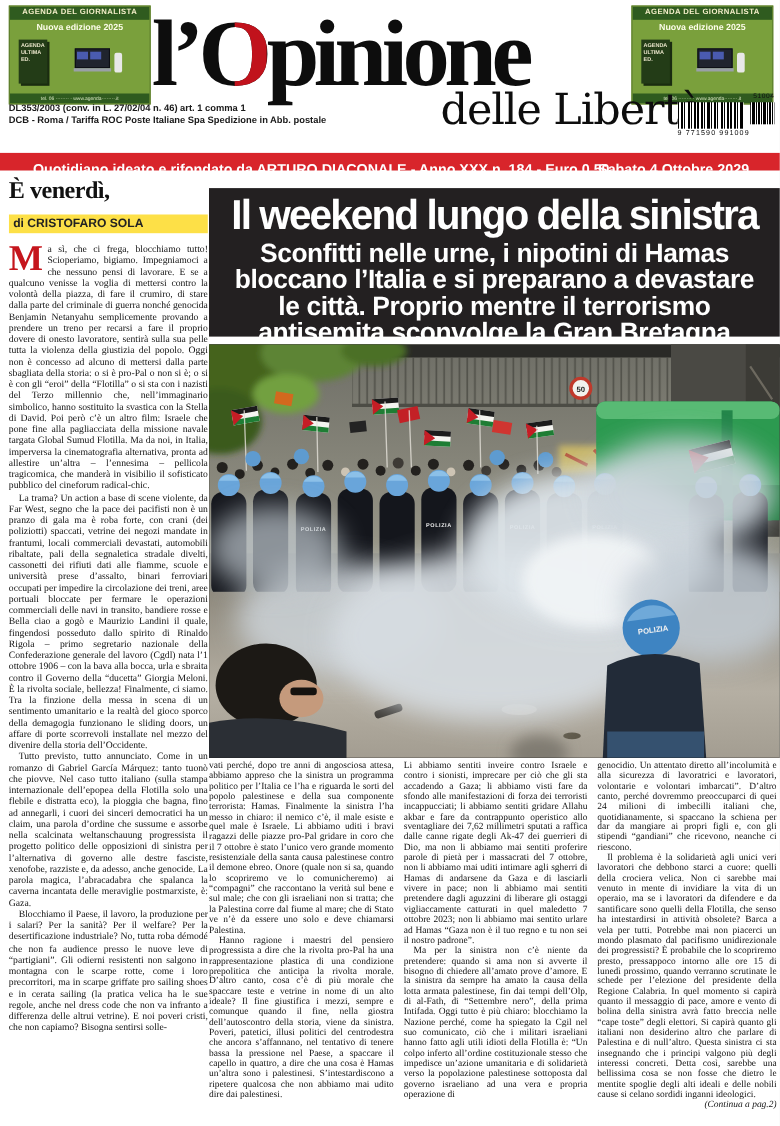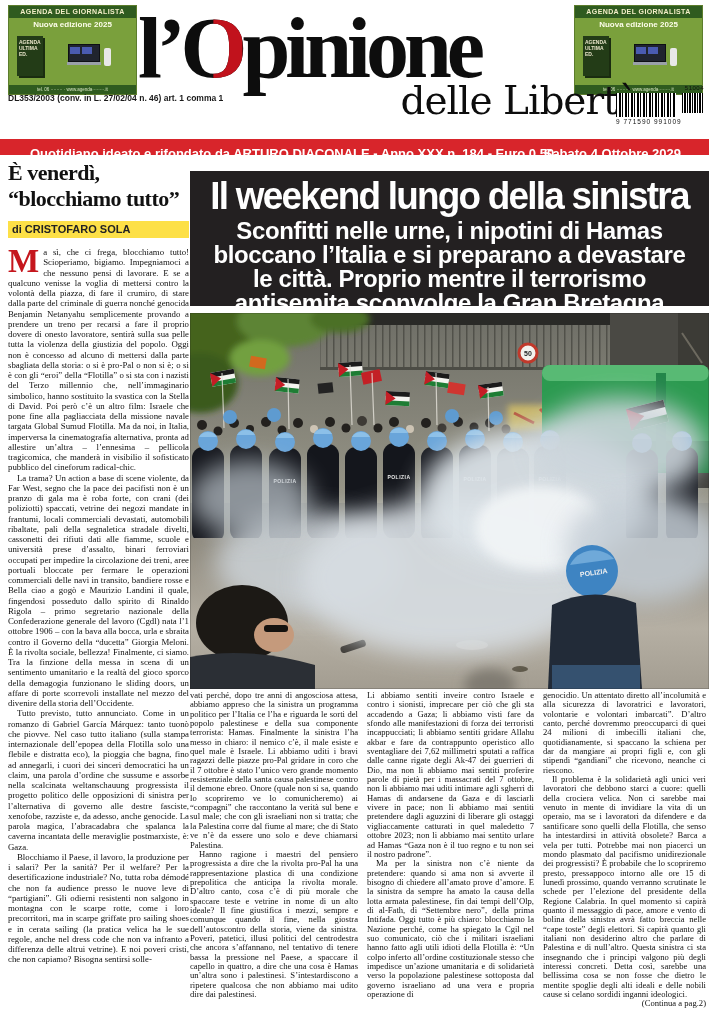--- a/index.html
+++ b/index.html
@@ -62,21 +62,21 @@
   
   .photo{position:absolute;left:190px;top:313px;width:519px;height:376px;overflow:hidden;background:#8a897f;}
   
   .bcol{position:absolute;top:691px;height:331px;overflow:hidden;}
   .bcol .btxt2{font-size:8.6px;line-height:9.35px;text-align:justify;}
   .btxt2 p{margin:0;text-indent:9px;}
   .btxt2 p.flush{text-indent:0;}
   #col2{left:190px;width:168px;}
   #col3{left:367px;width:167px;}
   #col4{left:543px;width:163px;}
-  .continua{text-align:right;text-indent:0 !important;}
+  .continua{text-align:right;font-style:italic;text-indent:0 !important;}
 </style>
 </head>
 <body>
 
 <div id="page">
 
   <div class="adbox" style="left:8px;top:5px;">
     <div class="adhead">AGENDA DEL GIORNALISTA</div>
     <div class="adsub">Nuova edizione 2025</div>
     <div class="adbook">
@@ -110,36 +110,37 @@
     <div class="adfoot">tel. 06 ········ · www.agenda········.it</div>
   </div>
 
   <div class="logo">
     <div class="logo-main"><span>l’</span><span class="bigO"><span class="oBlack">O</span><span class="oRed">O</span></span><span>pinione</span></div>
     <div class="logo-sub">delle Libertà</div>
   </div>
 
   <div class="legal">
     <div>DL353/2003 (conv. in L. 27/02/04 n. 46) art. 1 comma 1</div>
+    <div>DCB - Roma / Tariffa ROC Poste Italiane Spa Spedizione in Abb. postale</div>
   </div>
 
   <div class="barcode">
     <div class="bc-addon-num">51004</div>
     <div class="bc-main"></div>
     <div class="bc-addon"></div>
     <div class="bc-num">9 771590 991009</div>
   </div>
 
   <div class="banner">
     <div class="bleft"><span>Quotidiano ideato e rifondato da </span><span>ARTURO DIACONALE</span><span> - Anno XXX n. 184 - Euro 0,50</span></div>
     <div class="bright">Sabato 4 Ottobre 2029</div>
   </div>
 
   <div class="leadcol">
-    <h2 class="lead-title"><span>È venerdì,</span><br><span>“blocchiamo tutto”</span></h2>
+    <h2 class="lead-title"><span>È venerdì,</span><br></h2>
     <div class="byline">di CRISTOFARO SOLA</div>
     <div class="btxt">
       <p class="flush"><span class="dropcap">M</span><span>a sì, che ci frega, blocchiamo tutto! Scioperiamo, bigiamo. Impegniamoci a che nessuno pensi di lavorare. E se a qualcuno venisse la voglia di mettersi contro la volontà della piazza, di fare il crumiro, di stare dalla parte del criminale di guerra nonché genocida Benjamin Netanyahu semplicemente provando a prendere un treno per recarsi a fare il proprio dovere di onesto lavoratore, sentirà sulla sua pelle tutta la violenza della giustizia del popolo. Oggi non è concesso ad alcuno di mettersi dalla parte sbagliata della storia: o si è pro-Pal o non si è; o si è con gli “eroi” della “Flotilla” o si sta con i nazisti del Terzo millennio che, nell’immaginario simbolico, hanno sostituito la svastica con la Stella di David. Poi però c’è un altro film: Israele che pone fine alla pagliacciata della missione navale targata Global Sumud Flotilla. Ma da noi, in Italia, imperversa la cinematografia alternativa, pronta ad allestire un’altra – l’ennesima – pellicola tragicomica, che manderà in visibilio il sofisticato pubblico del cineforum radical-chic.</span></p>
       <div>
           <p>La trama? Un action a base di scene violente, da Far West, segno che la pace dei pacifisti non è un pranzo di gala ma è roba forte, con crani (dei poliziotti) spaccati, vetrine dei negozi mandate in frantumi, locali commerciali devastati, automobili ribaltate, pali della segnaletica stradale divelti, cassonetti dei rifiuti dati alle fiamme, scuole e università prese d’assalto, binari ferroviari occupati per impedire la circolazione dei treni, aree portuali bloccate per fermare le operazioni commerciali delle navi in transito, bandiere rosse e Bella ciao a gogò e Maurizio Landini il quale, fingendosi posseduto dallo spirito di Rinaldo Rigola – primo segretario nazionale della Confederazione generale del lavoro (Cgdl) nata l’1 ottobre 1906 – con la bava alla bocca, urla e sbraita contro il Governo della “ducetta” Giorgia Meloni. È la rivolta sociale, bellezza! Finalmente, ci siamo. Tra la finzione della messa in scena di un sentimento umanitario e la realtà del gioco sporco della demagogia funzionano le sliding doors, un affare di porte scorrevoli installate nel mezzo del divenire della storia dell’Occidente.</p>
           <p>Tutto previsto, tutto annunciato. Come in un romanzo di Gabriel García Márquez: tanto tuonò che piovve. Nel caso tutto italiano (sulla stampa internazionale dell’epopea della Flotilla solo una flebile e distratta eco), la pioggia che bagna, fino ad annegarli, i cuori dei sinceri democratici ha un claim, una parola d’ordine che sussume e assorbe nella scalcinata weltanschauung progressista il progetto politico delle opposizioni di sinistra per l’alternativa di governo alle destre fasciste, xenofobe, razziste e, da adesso, anche genocide. La parola magica, l’abracadabra che spalanca la caverna incantata delle meraviglie postmarxiste, è: Gaza.</p>
           <p>Blocchiamo il Paese, il lavoro, la produzione per i salari? Per la sanità? Per il welfare? Per la desertificazione industriale? No, tutta roba démodé che non fa audience presso le nuove leve di “partigiani”. Gli odierni resistenti non salgono in montagna con le scarpe rotte, come i loro precorritori, ma in scarpe griffate pro sailing shoes e in cerata sailing (la pratica velica ha le sue regole, anche nel dress code che non va infranto a differenza delle altrui vetrine). E noi poveri cristi, che non capiamo? Bisogna sentirsi solle-</p>
         </div>
     </div>
   </div>

